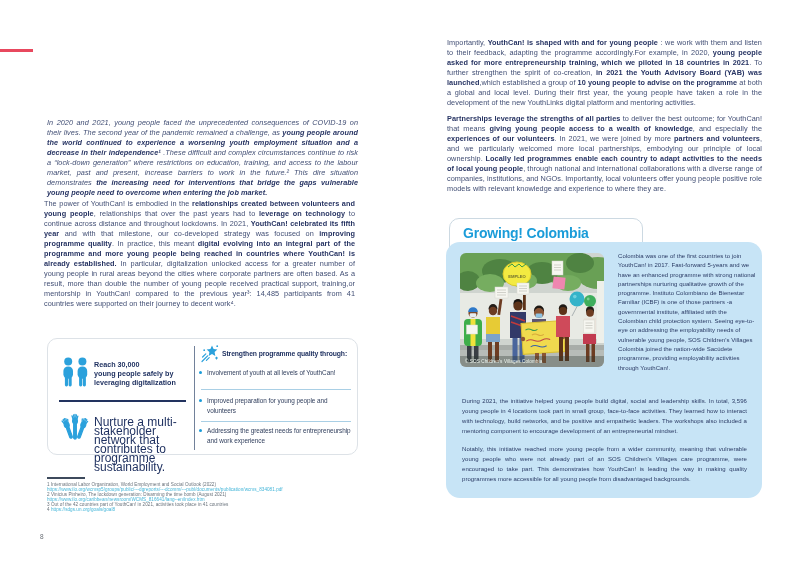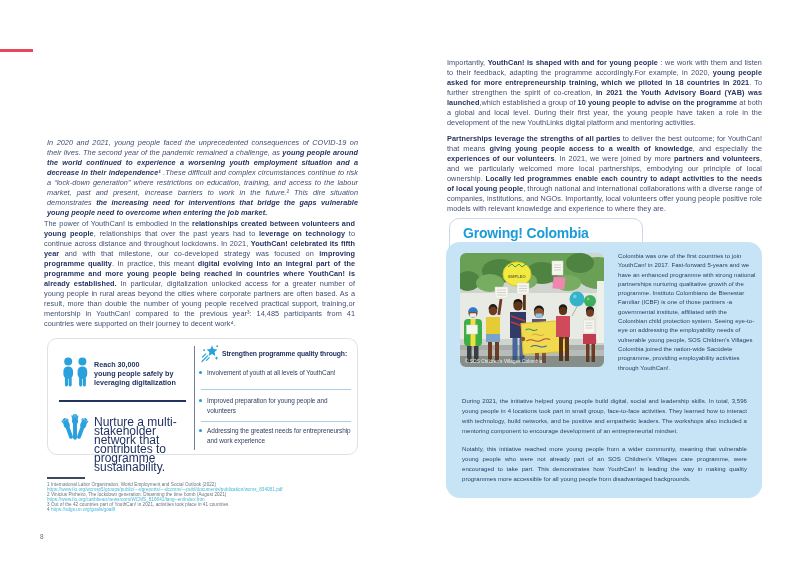--- a/index.html
+++ b/index.html
@@ -14,21 +14,20 @@
   
   .accent-dash { left:0; top:49px; width:33px; height:3px; background:#e8485e; }
   .page-title {
     left:47px; top:28px; width:330px;
     font-size:27px; line-height:33px; font-weight:700; letter-spacing:-0.6px;
     color:#1e2c58; white-space:pre-line;
   }
   .para {
     font-size:7.3px; line-height:10px; text-align:justify; color:#414e74;
     letter-spacing:0.05px;
-    margin-top:20px;
   }
   .b { font-weight:700; color:#273463; }
   .lnk { color:#45b6d9; }
   .lp1 { left:47px; top:118px; width:311px;font-style:italic; }
   .lp2 { left:44px; top:199px; width:311px; }
   .section-heading {
     left:47px; top:312px; font-size:13px; font-weight:700; color:#1a9cd9; letter-spacing:-0.2px;
   }
   .pcard {
     left:47px; top:338px; width:311px; height:117px;

